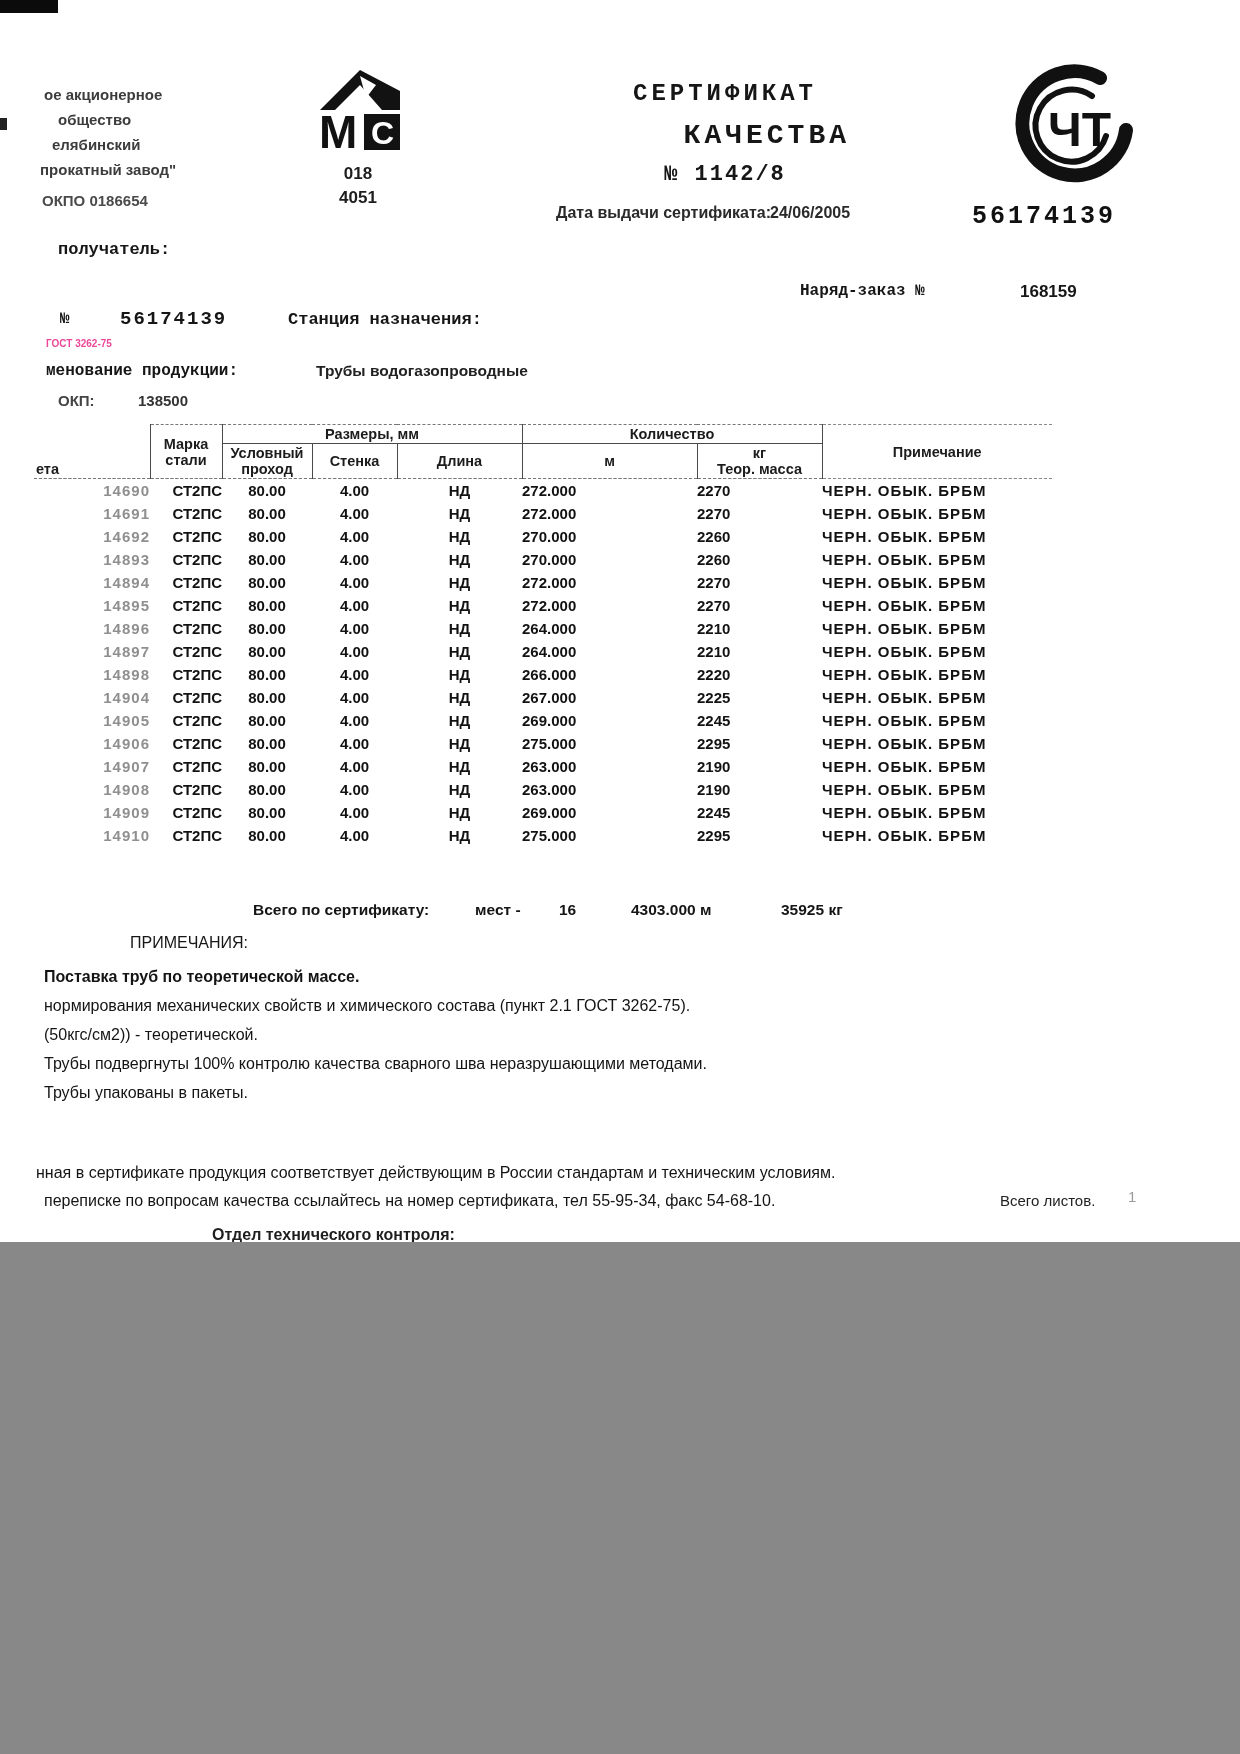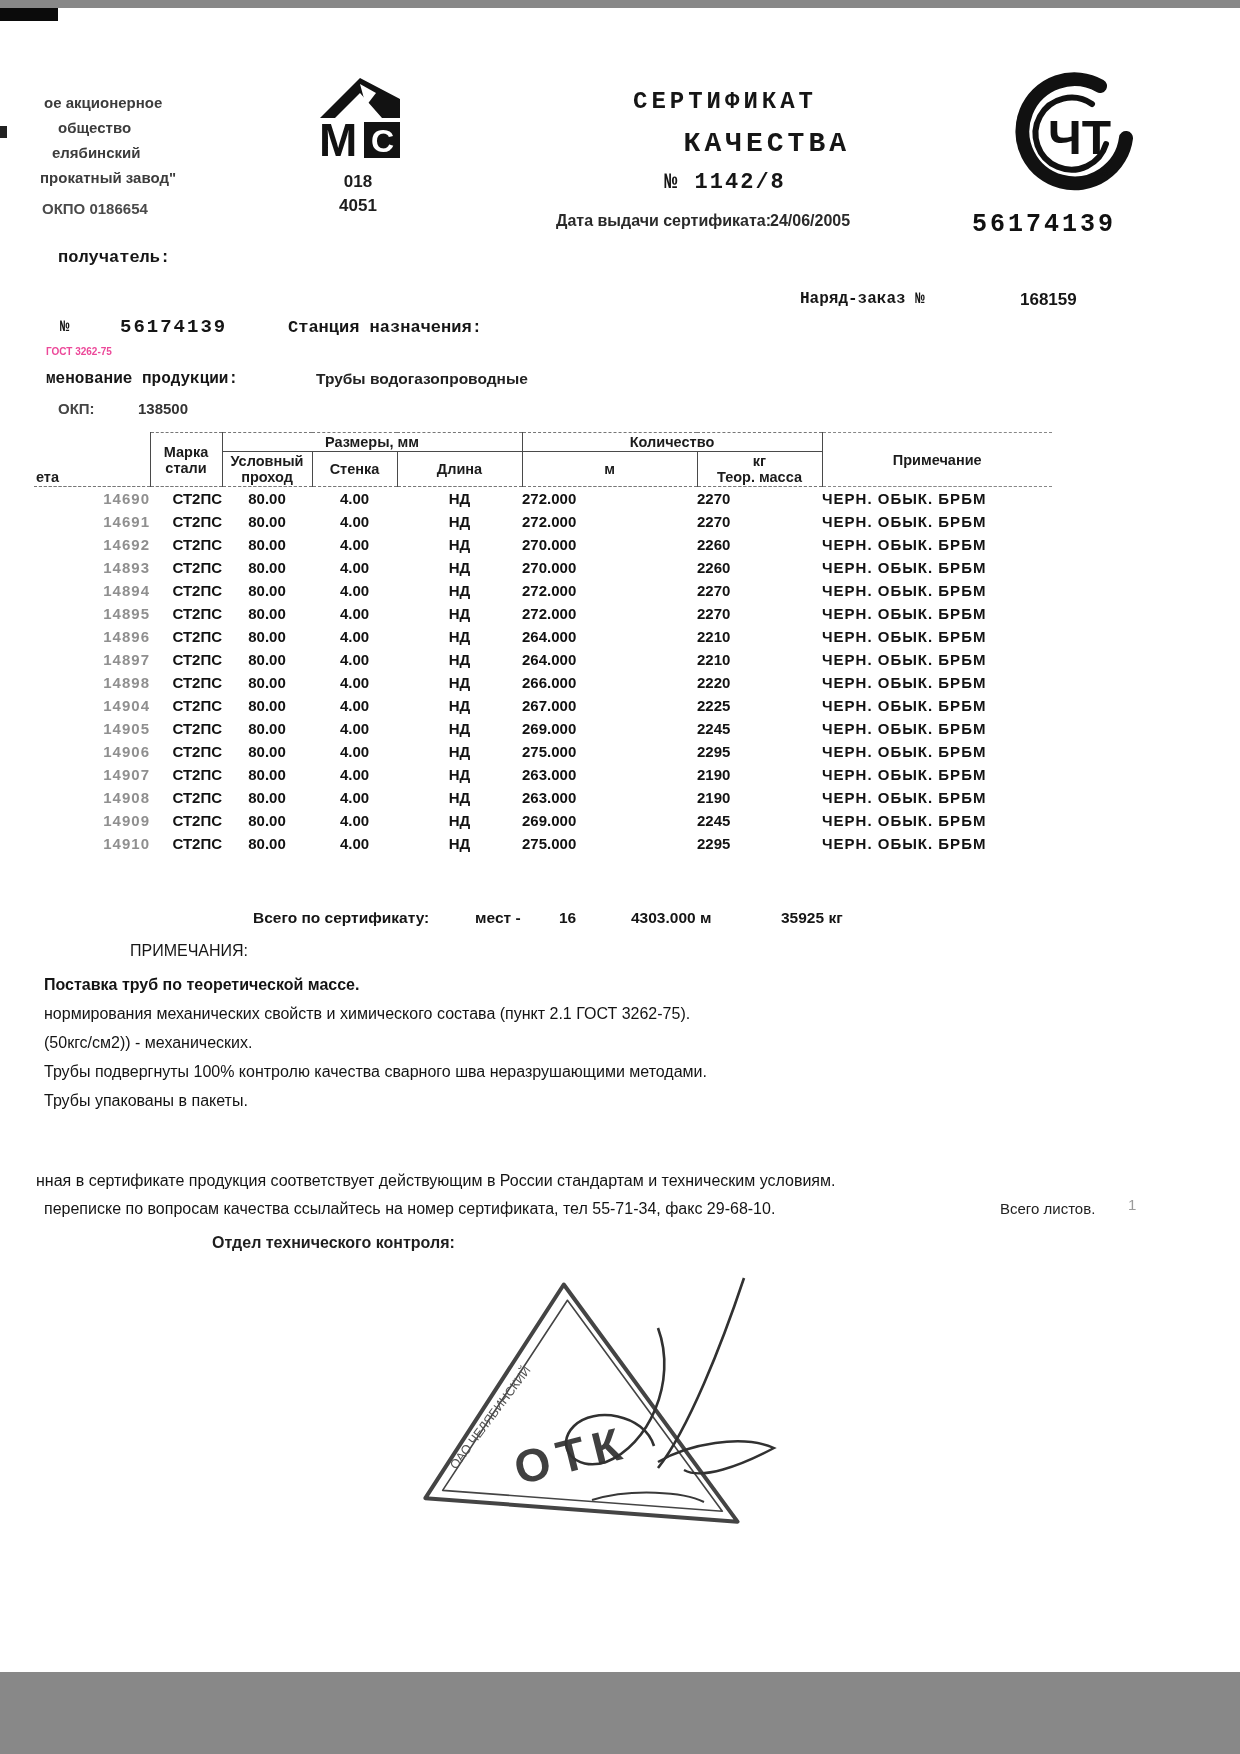--- a/index.html
+++ b/index.html
@@ -1,16 +1,16 @@
 <!DOCTYPE html>
 <html><head>
 <meta charset="utf-8">
 <style>
   html,body{margin:0;padding:0;background:#888;}
-  .page{position:relative;width:1240px;height:1664px;margin:8px auto;background:#ffffff;
+  .page{position:relative;width:1240px;height:1242px;margin:0 auto;background:#ffffff;
         font-family:"Liberation Sans",sans-serif;color:#161616;overflow:hidden;}
   .abs{position:absolute;}
   .tw{font-family:"Liberation Mono","DejaVu Sans Mono",monospace;font-weight:700;}
 
   
   .corner-bar{left:0;top:0;width:58px;height:13px;background:#0b0b0b;}
   .edge-mark{left:0;top:118px;width:7px;height:12px;background:#222;}
 
   
   .issuer{left:44px;top:82px;width:270px;font-size:15px;font-weight:700;color:#3c3c3c;line-height:25px;}
@@ -375,29 +375,29 @@
 
   <div class="abs notes-heading">ПРИМЕЧАНИЯ:</div>
   <div class="abs notes">
 
       <div class="note-line">Поставка труб по теоретической массе.</div>
 
 
       <div class="note-line">нормирования механических свойств и химического состава (пункт 2.1 ГОСТ 3262-75).</div>
 
 
-      <div class="note-line">(50кгс/см2)) - механических.</div>
+      <div class="note-line">(50кгс/см2)) - теоретической.</div>
 
       <div class="note-line">Трубы подвергнуты 100% контролю качества сварного шва неразрушающими методами.</div>
 
       <div class="note-line">Трубы упакованы в пакеты.</div>
     </div>
 
   <div class="abs closing-1">нная в сертификате продукция соответствует действующим в России стандартам и техническим условиям.</div>
-  <div class="abs closing-2">переписке по вопросам качества ссылайтесь на номер сертификата, тел 55-71-34, факс 29-68-10.</div>
+  <div class="abs closing-2">переписке по вопросам качества ссылайтесь на номер сертификата, тел 55-95-34, факс 54-68-10.</div>
   <div class="abs sheets-label">Всего листов.</div>
   <div class="abs sheets-value">1</div>
 
   <div class="abs qc-label">Отдел технического контроля:</div>
   <div class="abs stamp">
     <svg width="480" height="320" viewBox="0 0 480 320">
       <g opacity="0.88">
         <path d="M 22 212 L 182 14 L 330 268 Z" fill="none" stroke="#2b2b2b" stroke-width="4" stroke-linejoin="round" transform="rotate(-6 180 150)"></path>
         <path d="M 40 206 L 184 30 L 316 256 Z" fill="none" stroke="#2b2b2b" stroke-width="1.6" stroke-linejoin="round" transform="rotate(-6 180 150)"></path>
         <text x="118" y="205" font-size="46" font-weight="bold" fill="#262626" font-family="Liberation Sans, sans-serif" letter-spacing="8" transform="rotate(-14 160 190)">ОТК</text>

